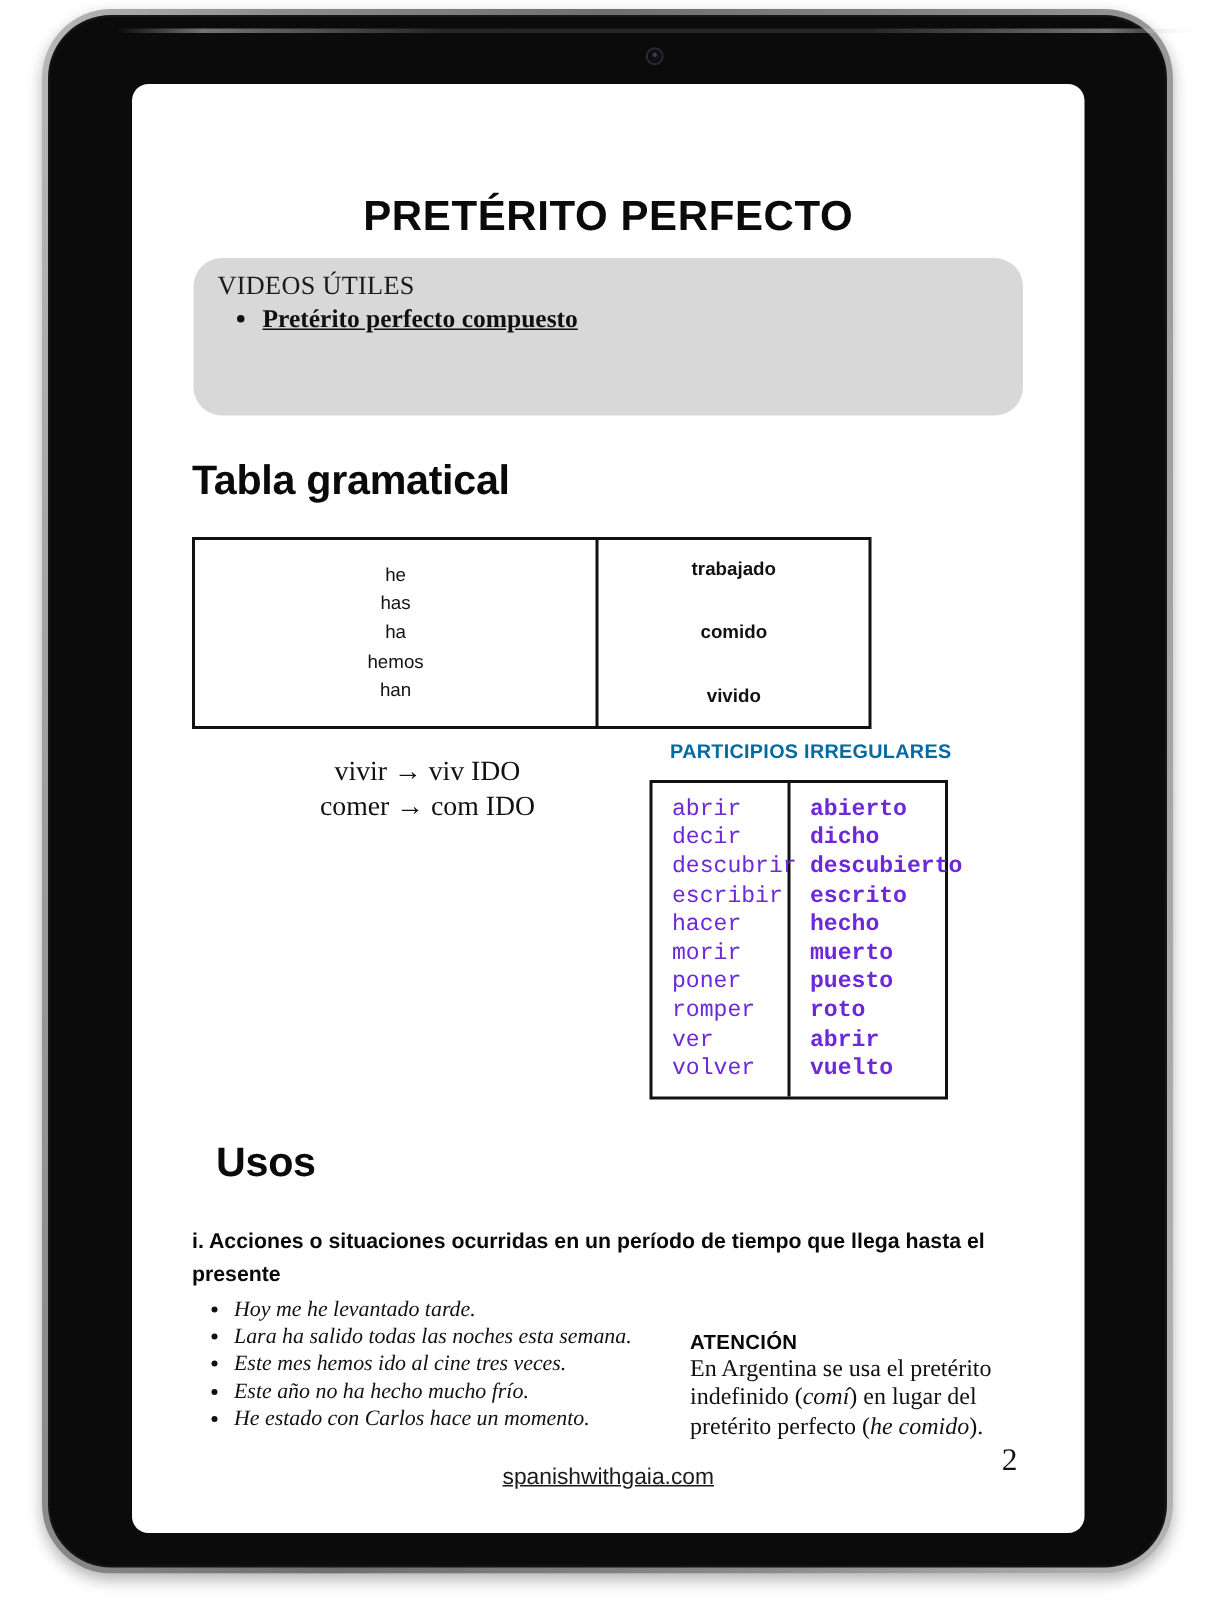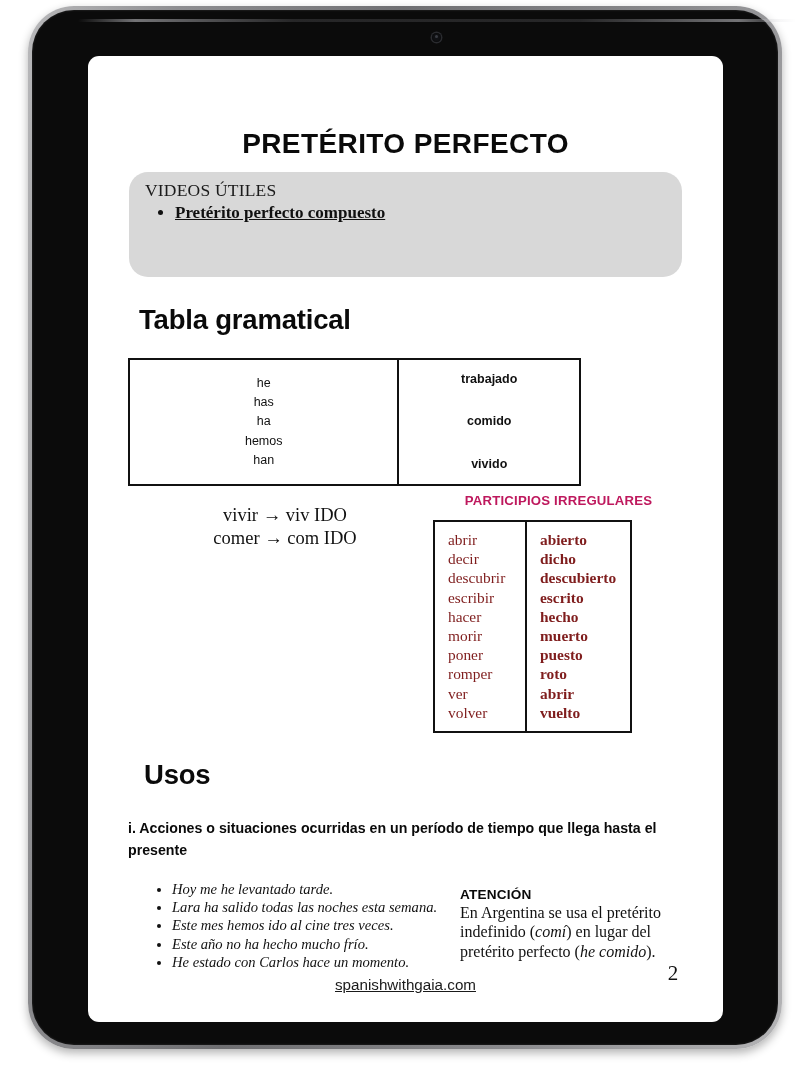--- a/index.html
+++ b/index.html
@@ -142,21 +142,21 @@
   }
 
   
   .h-section {
     position: absolute;
     font-size: 27.5px;
     font-weight: bold;
     color: #0a0a0a;
     letter-spacing: -0.2px;
   }
-  .h-tabla { left: 40px; top: 248px; margin-left: 11px; }
+  .h-tabla { left: 40px; top: 248px; }
   .h-usos  { left: 56px; top: 703px; }
 
   
   .gram-table {
     position: absolute;
     left: 40px;
     top: 302px;
     width: 453px;
     height: 128px;
     border: 2.2px solid #111111;
@@ -188,46 +188,46 @@
     text-align: center;
     font-family: "Liberation Serif", serif;
     font-size: 18.5px;
     line-height: 23px;
     color: #111111;
   }
 
   
   .part-heading {
     position: absolute;
-    left: 348px;
+    left: 330px;
     top: 437px;
     width: 245px;
     text-align: center;
     font-size: 13.2px;
     font-weight: bold;
     letter-spacing: 0.2px;
-    color: #be185d;
+    color: #0369a1;
   }
   .part-table {
     position: absolute;
     left: 345px;
     top: 464px;
     width: 199px;
     height: 213px;
     border: 2.2px solid #111111;
     box-sizing: border-box;
     display: flex;
   }
   .part-col {
     box-sizing: border-box;
     padding-top: 8px;
-    font-family: Liberation Serif, serif;
+    font-family: Liberation Mono, monospace;
     font-size: 15.4px;
     line-height: 19.2px;
-    color: #7f1d1d;
+    color: #6d28d9;
   }
   .part-col.left {
     width: 92px;
     border-right: 2.2px solid #111111;
     padding-left: 13px;
   }
   .part-col.right {
     width: 102.6px;
     padding-left: 13px;
     font-weight: bold;
@@ -242,21 +242,21 @@
     font-size: 14.2px;
     font-weight: bold;
     line-height: 22px;
     color: #0a0a0a;
   }
   .uso-list {
     position: absolute;
     left: 50px;
     top: 808px;
     width: 330px;
-    margin: 16px;
+    margin: 0;
     padding: 0 0 0 18px;
     list-style: disc;
   }
   .uso-list li {
     font-family: "Liberation Serif", serif;
     font-style: italic;
     font-size: 14.6px;
     line-height: 18.2px;
     color: #111111;
   }

